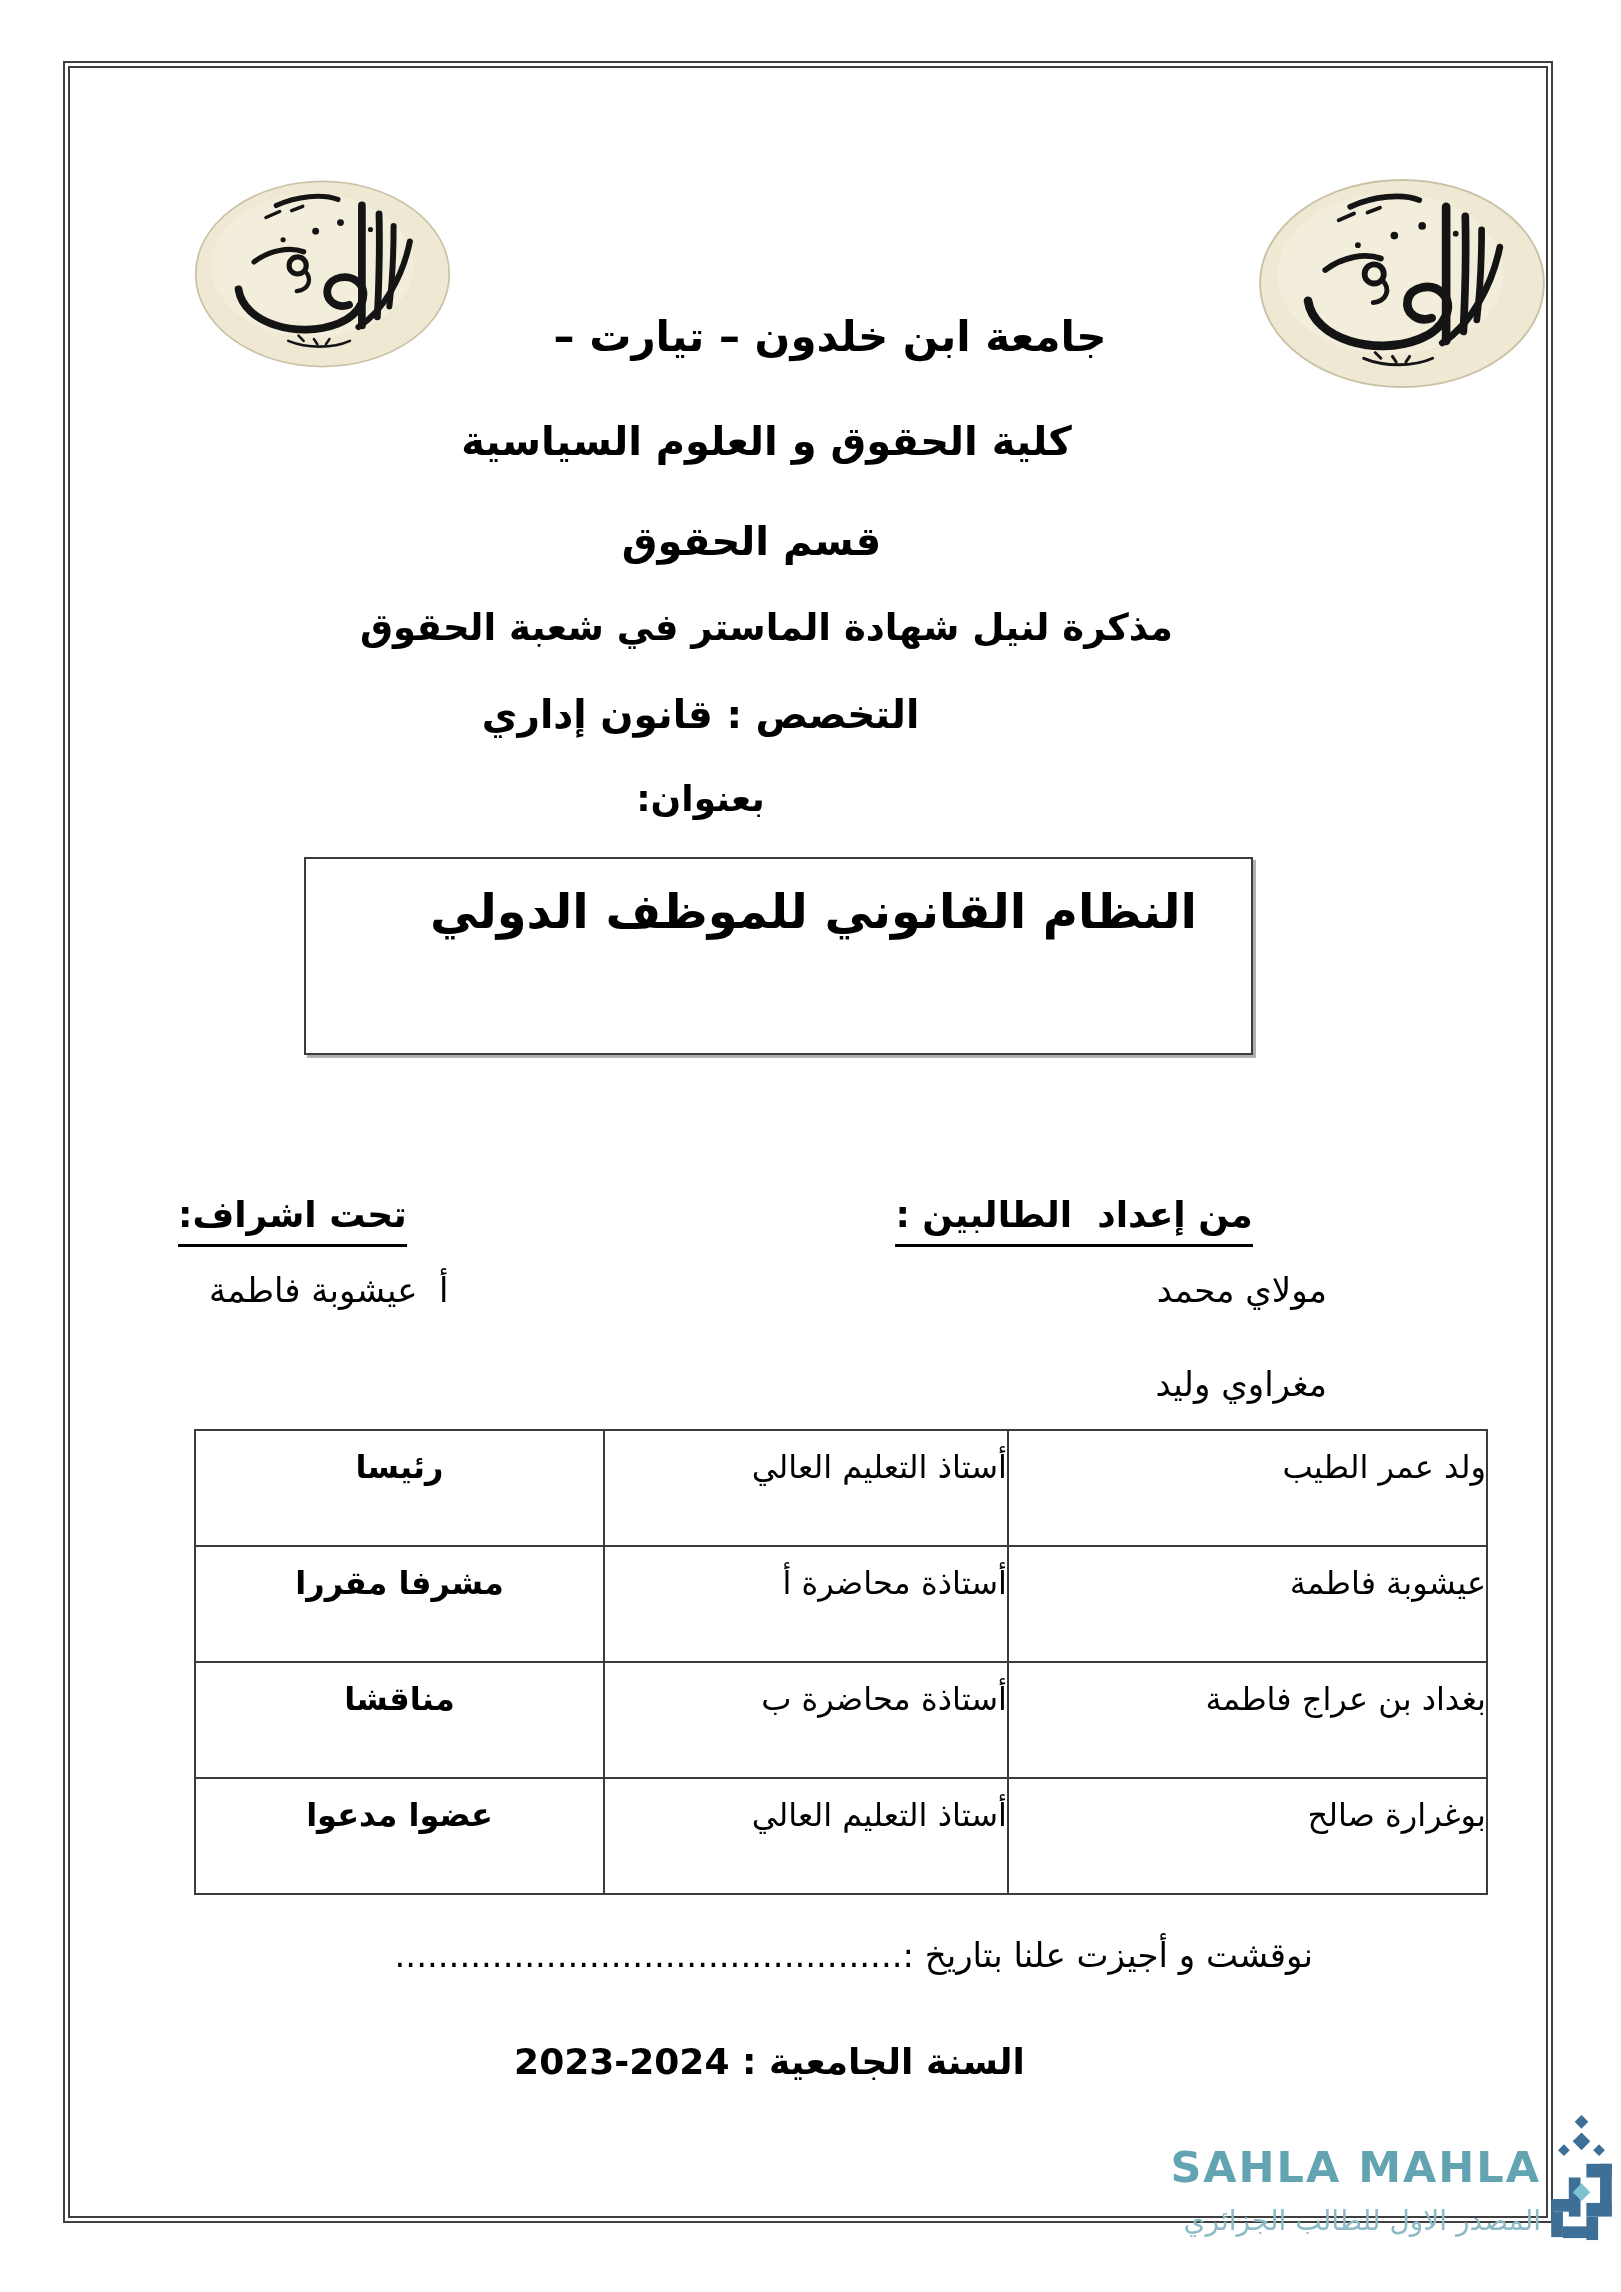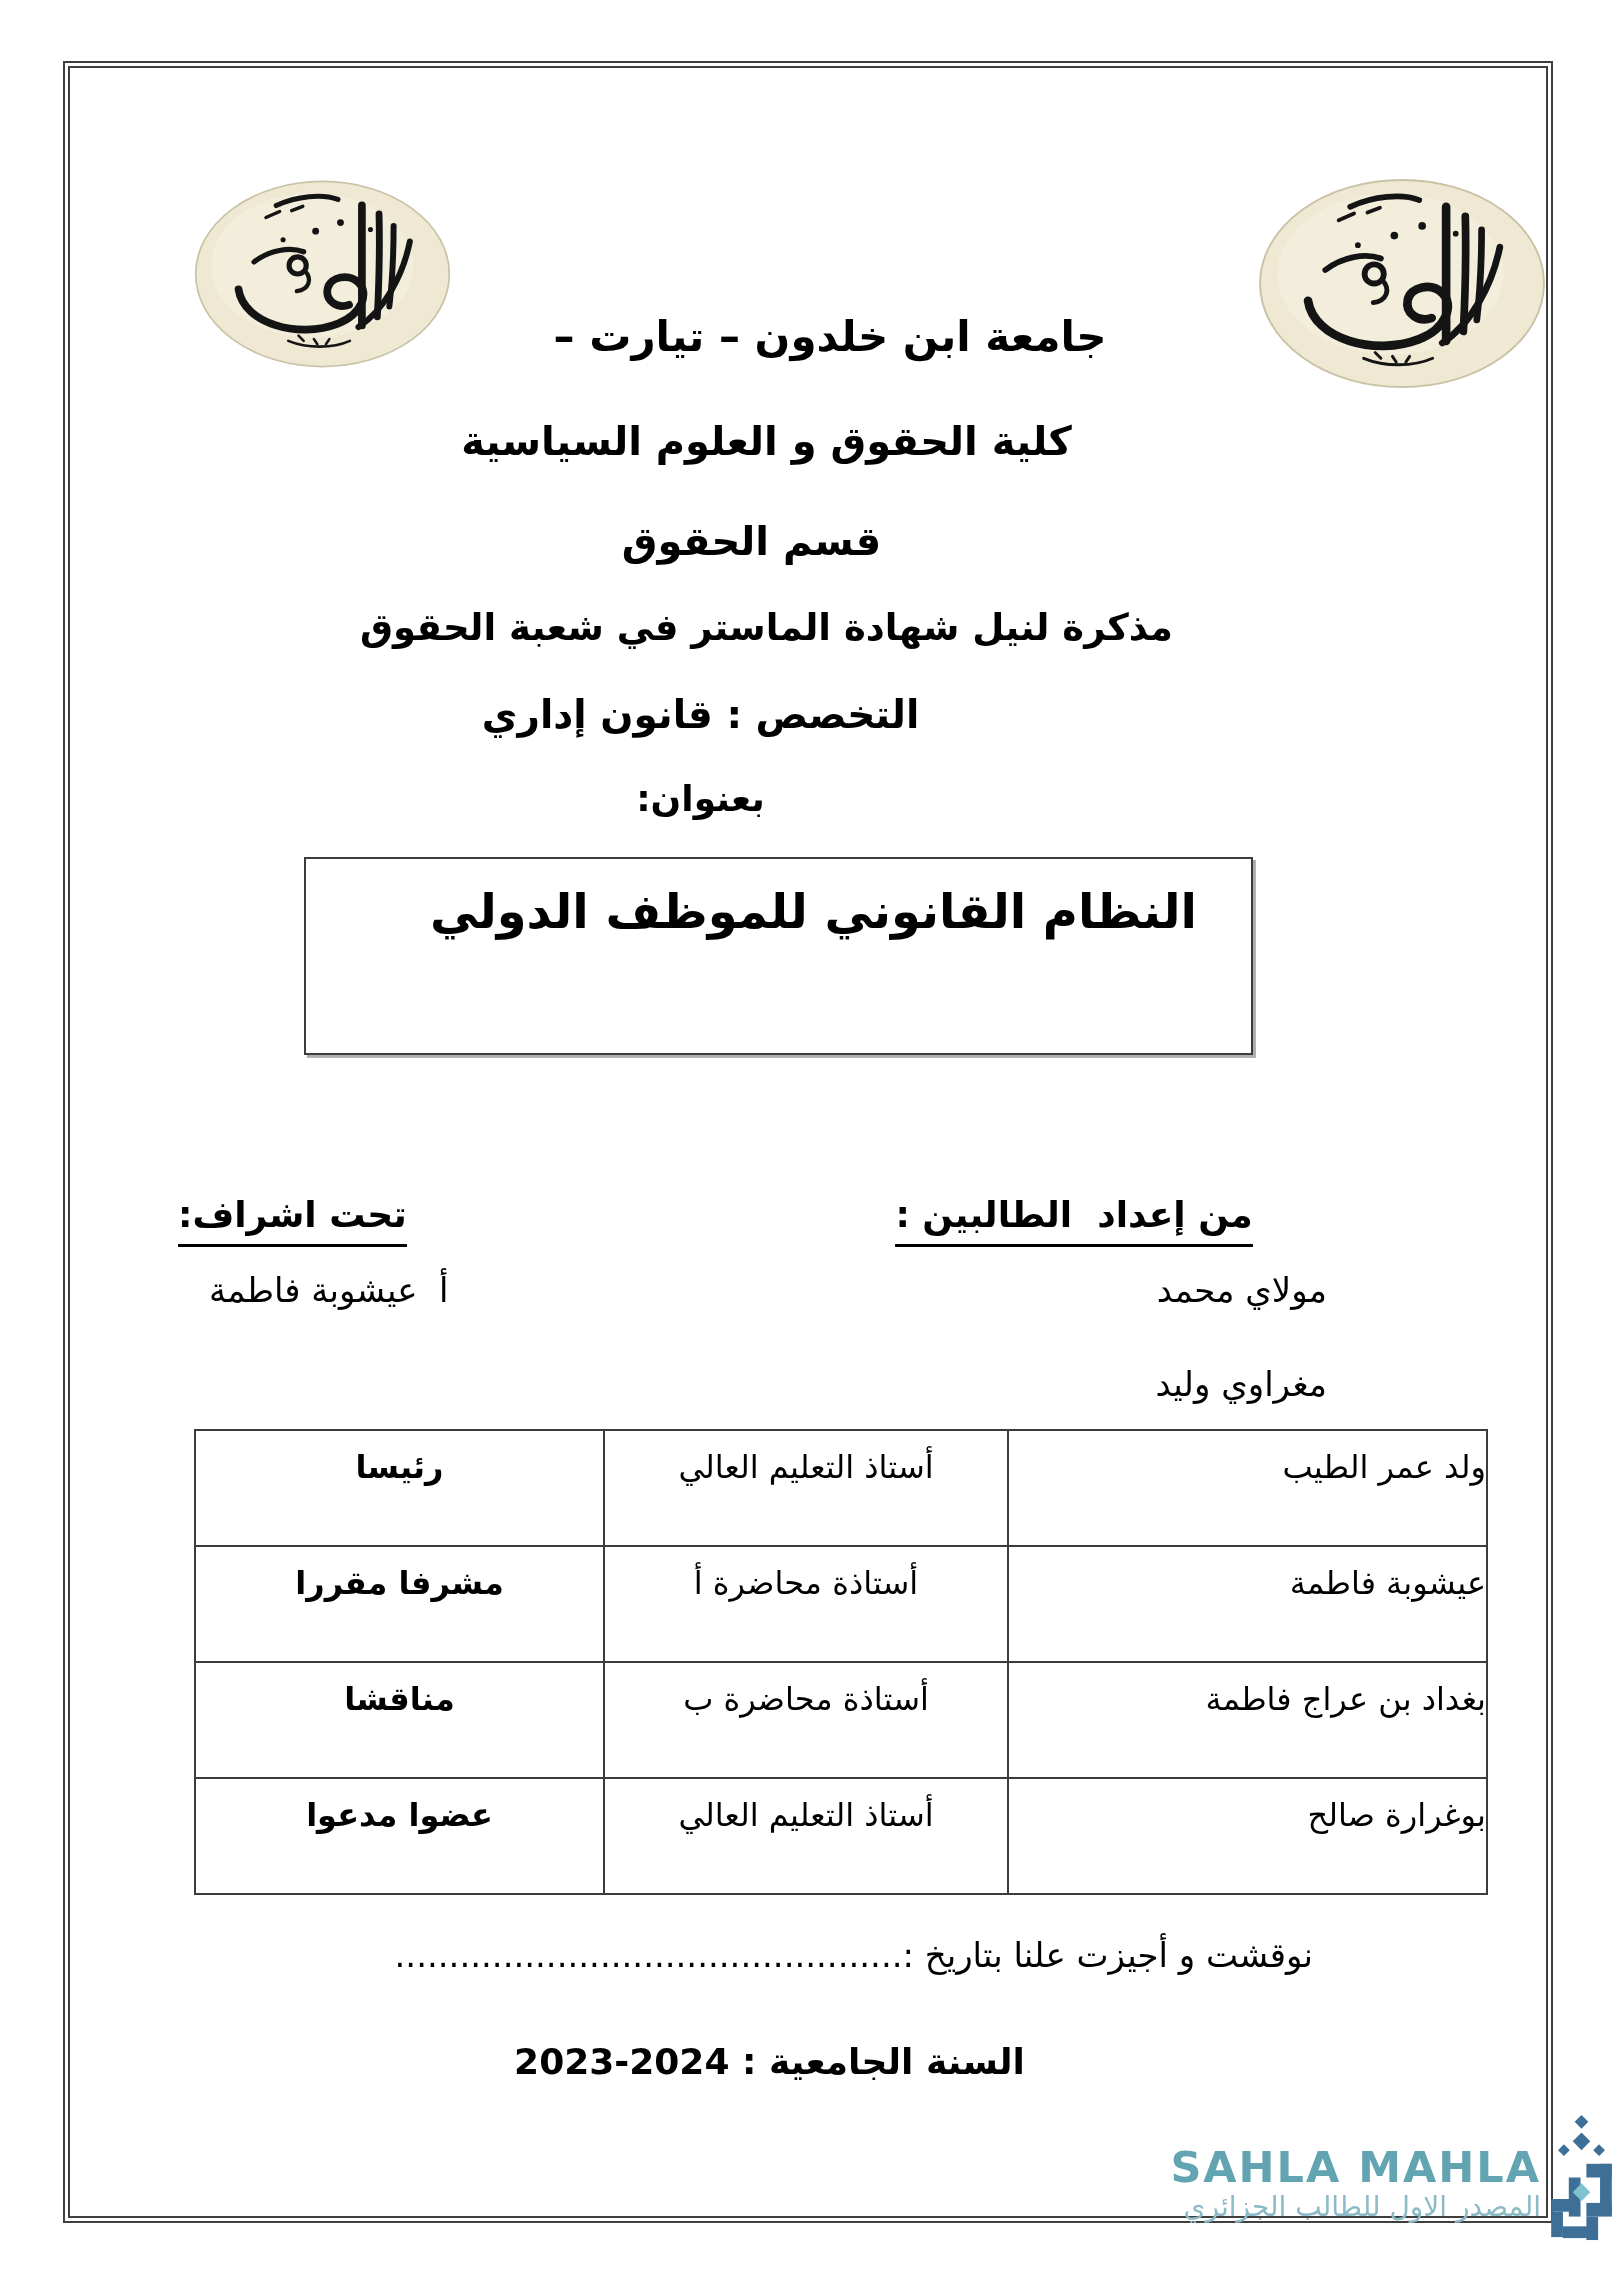--- a/index.html
+++ b/index.html
@@ -66,40 +66,40 @@
   table.jury{
     position:absolute;left:194px;top:1429px;
     border-collapse:collapse;direction:rtl;background:#fff;
   }
   table.jury td{
     border:2px solid #3b3b3b;height:116px;
     font-size:32px;vertical-align:middle;padding:0 0 42px 0;
     box-sizing:border-box;
   }
   td.c-name{width:479px;text-align:right;padding-right:15.7px;}
-  td.c-degree{width:404px;text-align:center;}
+  td.c-degree{width:404px;}
   td.c-role{width:409px;text-align:center;font-weight:bold;}
 
   .discussed{
     position:absolute;top:1935px;right:308px;
     font-size:34px;font-weight:normal;direction:rtl;white-space:pre;
   }
   .year-line{
     position:absolute;top:2041px;left:0;width:1621px;text-align:center;
     font-size:36px;font-weight:bold;direction:rtl;transform:translateX(-41px);
   }
 
   .brand{
     position:absolute;top:2145px;right:80px;text-align:right;line-height:1.05;
   }
   .brand-name{
     font-size:43px;font-weight:bold;letter-spacing:2px;white-space:pre;
   }
   .brand-tagline{
-    font-size:28px;direction:rtl;white-space:pre;margin-top:2px;
+    font-size:28px;direction:rtl;white-space:pre;margin-top:16px;
   }
   .brand-icon{position:absolute;left:1545px;top:2113px;width:73px;height:129px;}
   .brand-icon svg{display:block;width:100%;height:100%;}
 </style>
 </head>
 <body>
 
 <div class="frame-outer">
   <div class="frame-inner"></div>
 </div>

